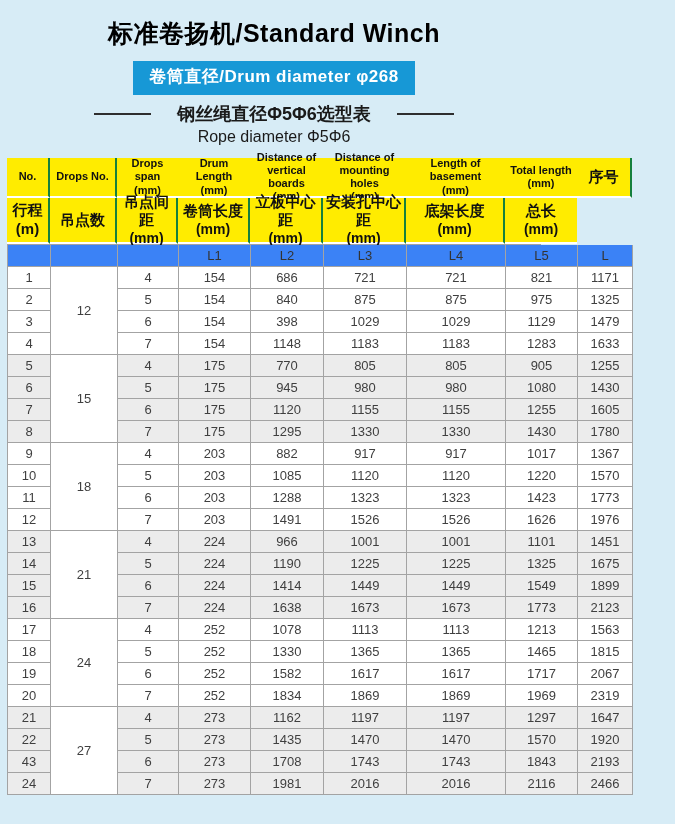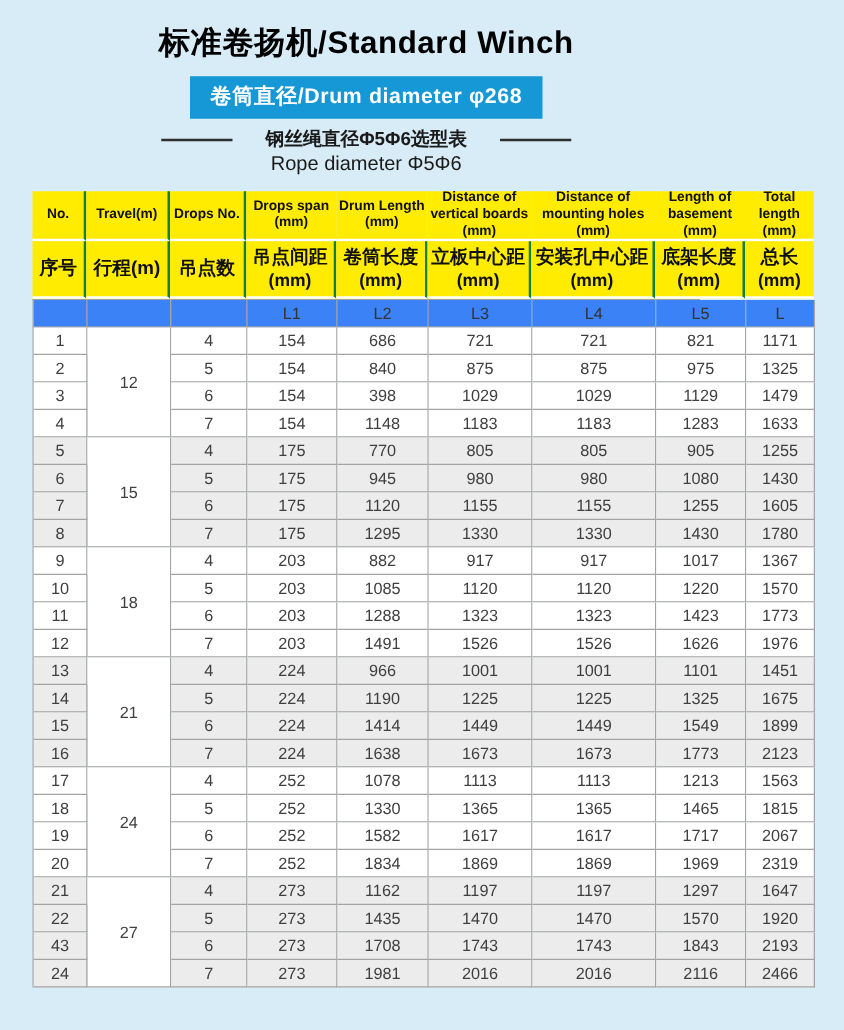--- a/index.html
+++ b/index.html
@@ -2,40 +2,40 @@
 <html><head>
 <meta charset="utf-8">
 <style>
   html,body{margin:0;padding:0;}
   body{
     width:675px;height:824px;
     background:#d7ecf6;
     font-family:"Liberation Sans", sans-serif;
     overflow:hidden;
   }
-  .content{width:534px;margin-left:26px;}
+  .content{width:534px;margin-left:7px;}
 
   .title{
     margin:0;padding-top:17px;
     text-align:center;
     font-size:25px;font-weight:bold;color:#000;
     letter-spacing:.5px;
   }
 
   .badge-wrap{text-align:center;margin-top:11px;}
   .badge{
     display:inline-block;
     background:#1798d6;color:#fff;
     font-size:17px;font-weight:bold;
     padding:4px 16px 7px 16px;
     letter-spacing:.5px;
   }
 
   .subtitle{margin-top:7px;text-align:center;color:#1a1a1a;}
-  .sub1{display:flex;align-items:center;justify-content:center;font-size:15px;font-weight:600;}
+  .sub1{display:flex;align-items:center;justify-content:center;font-size:18px;font-weight:600;}
   .dash{width:57px;height:2px;background:#2e2e2e;margin:0 26px;}
   .sub2{font-size:16px;margin-top:2px;font-weight:500;}
 
   .tbl{margin-top:12px;}
   .grid{
     display:grid;
     grid-template-columns:43px 67px 61px 72px 73px 83px 99px 72px 55px;
   }
   .hdr{grid-template-rows:40px 46px;}
 
@@ -84,23 +84,20 @@
       <span>钢丝绳直径Φ5Φ6选型表</span>
       <span class="dash"></span>
     </div>
     <div class="sub2">Rope diameter Φ5Φ6</div>
   </div>
 
   <div class="tbl">
     <div class="grid hdr">
         <div class="hcell hen sep">
           <div class="ht">No.</div>
-        </div>
-        <div class="hcell hen sep">
-          <div class="ht">Travel(m)</div>
         </div>
         <div class="hcell hen sep">
           <div class="ht">Drops No.</div>
         </div>
         <div class="hcell hen">
           <div class="ht">Drops span</div>
           <div class="hu">(mm)</div>
         </div>
         <div class="hcell hen">
           <div class="ht">Drum Length</div>

